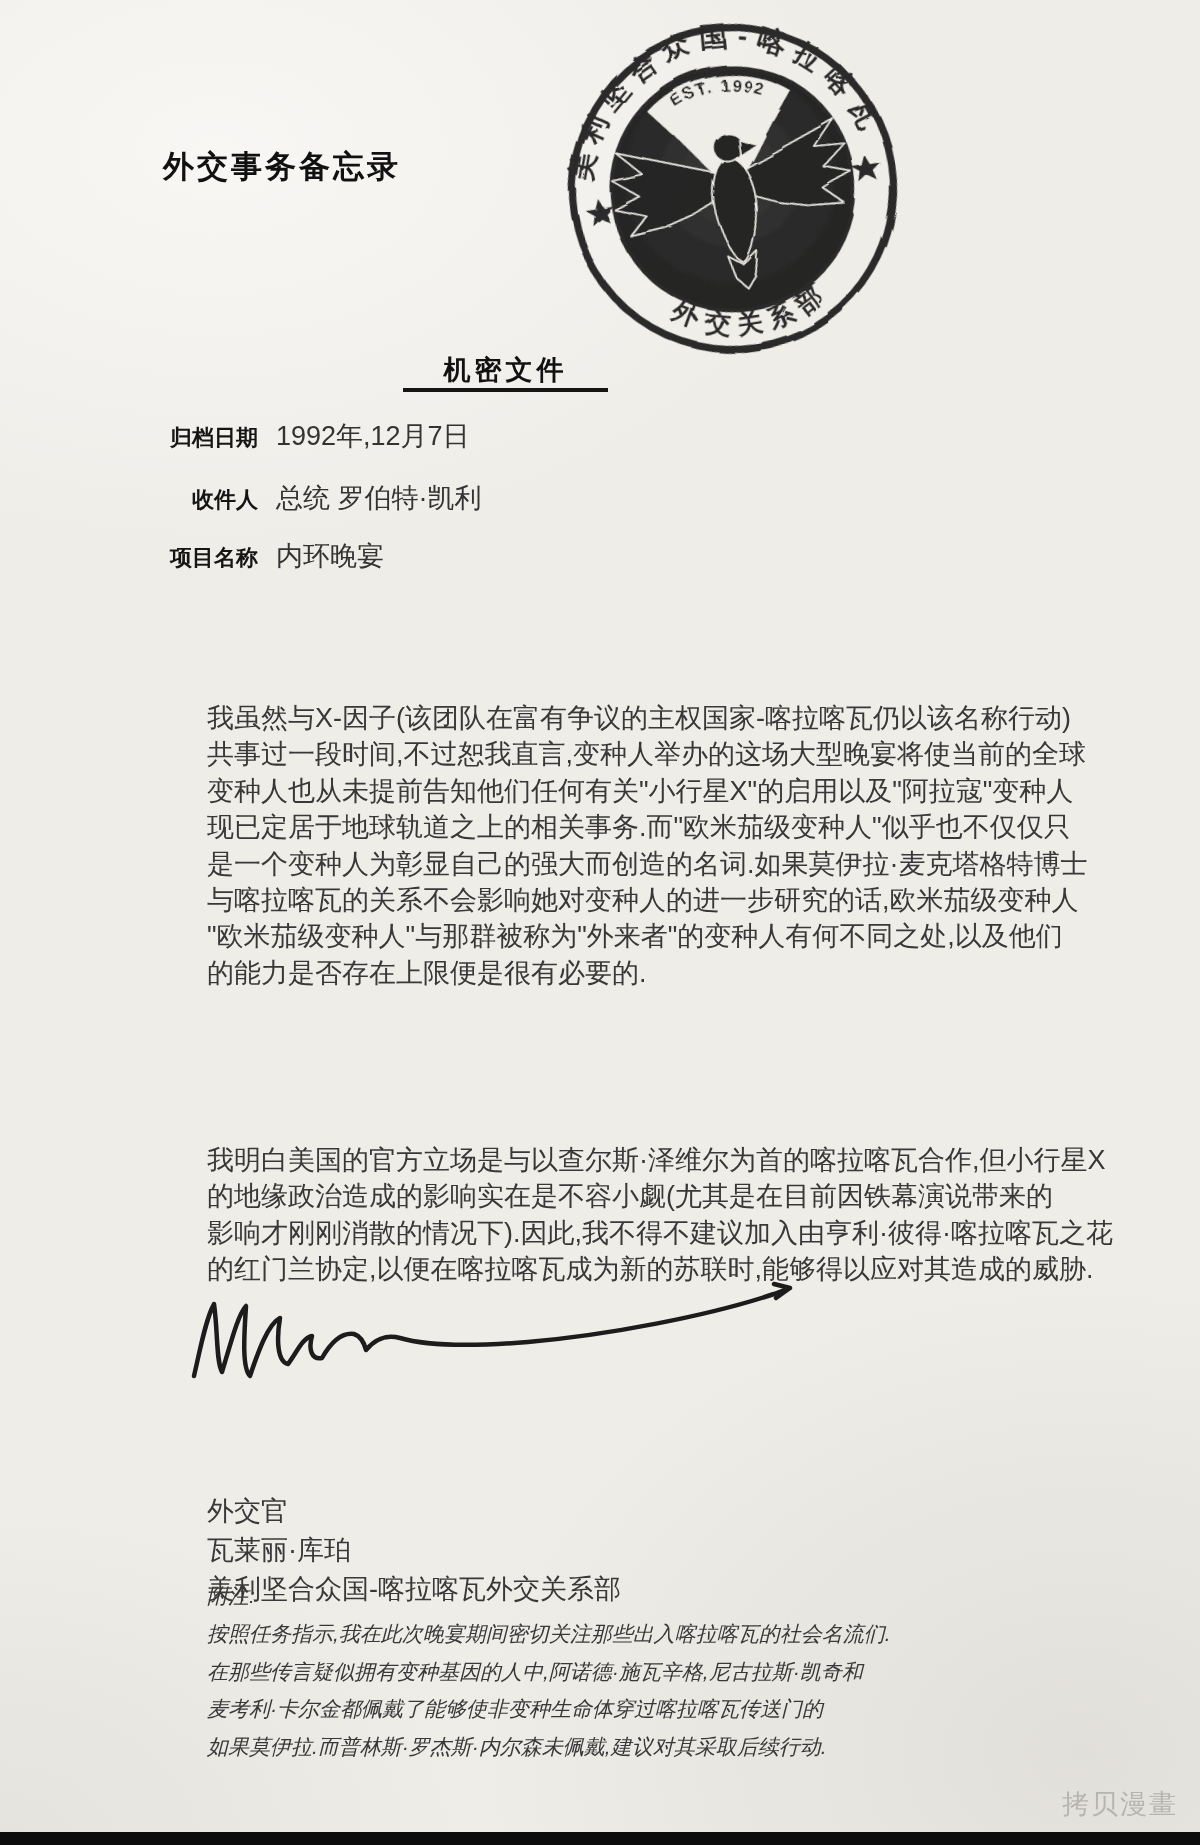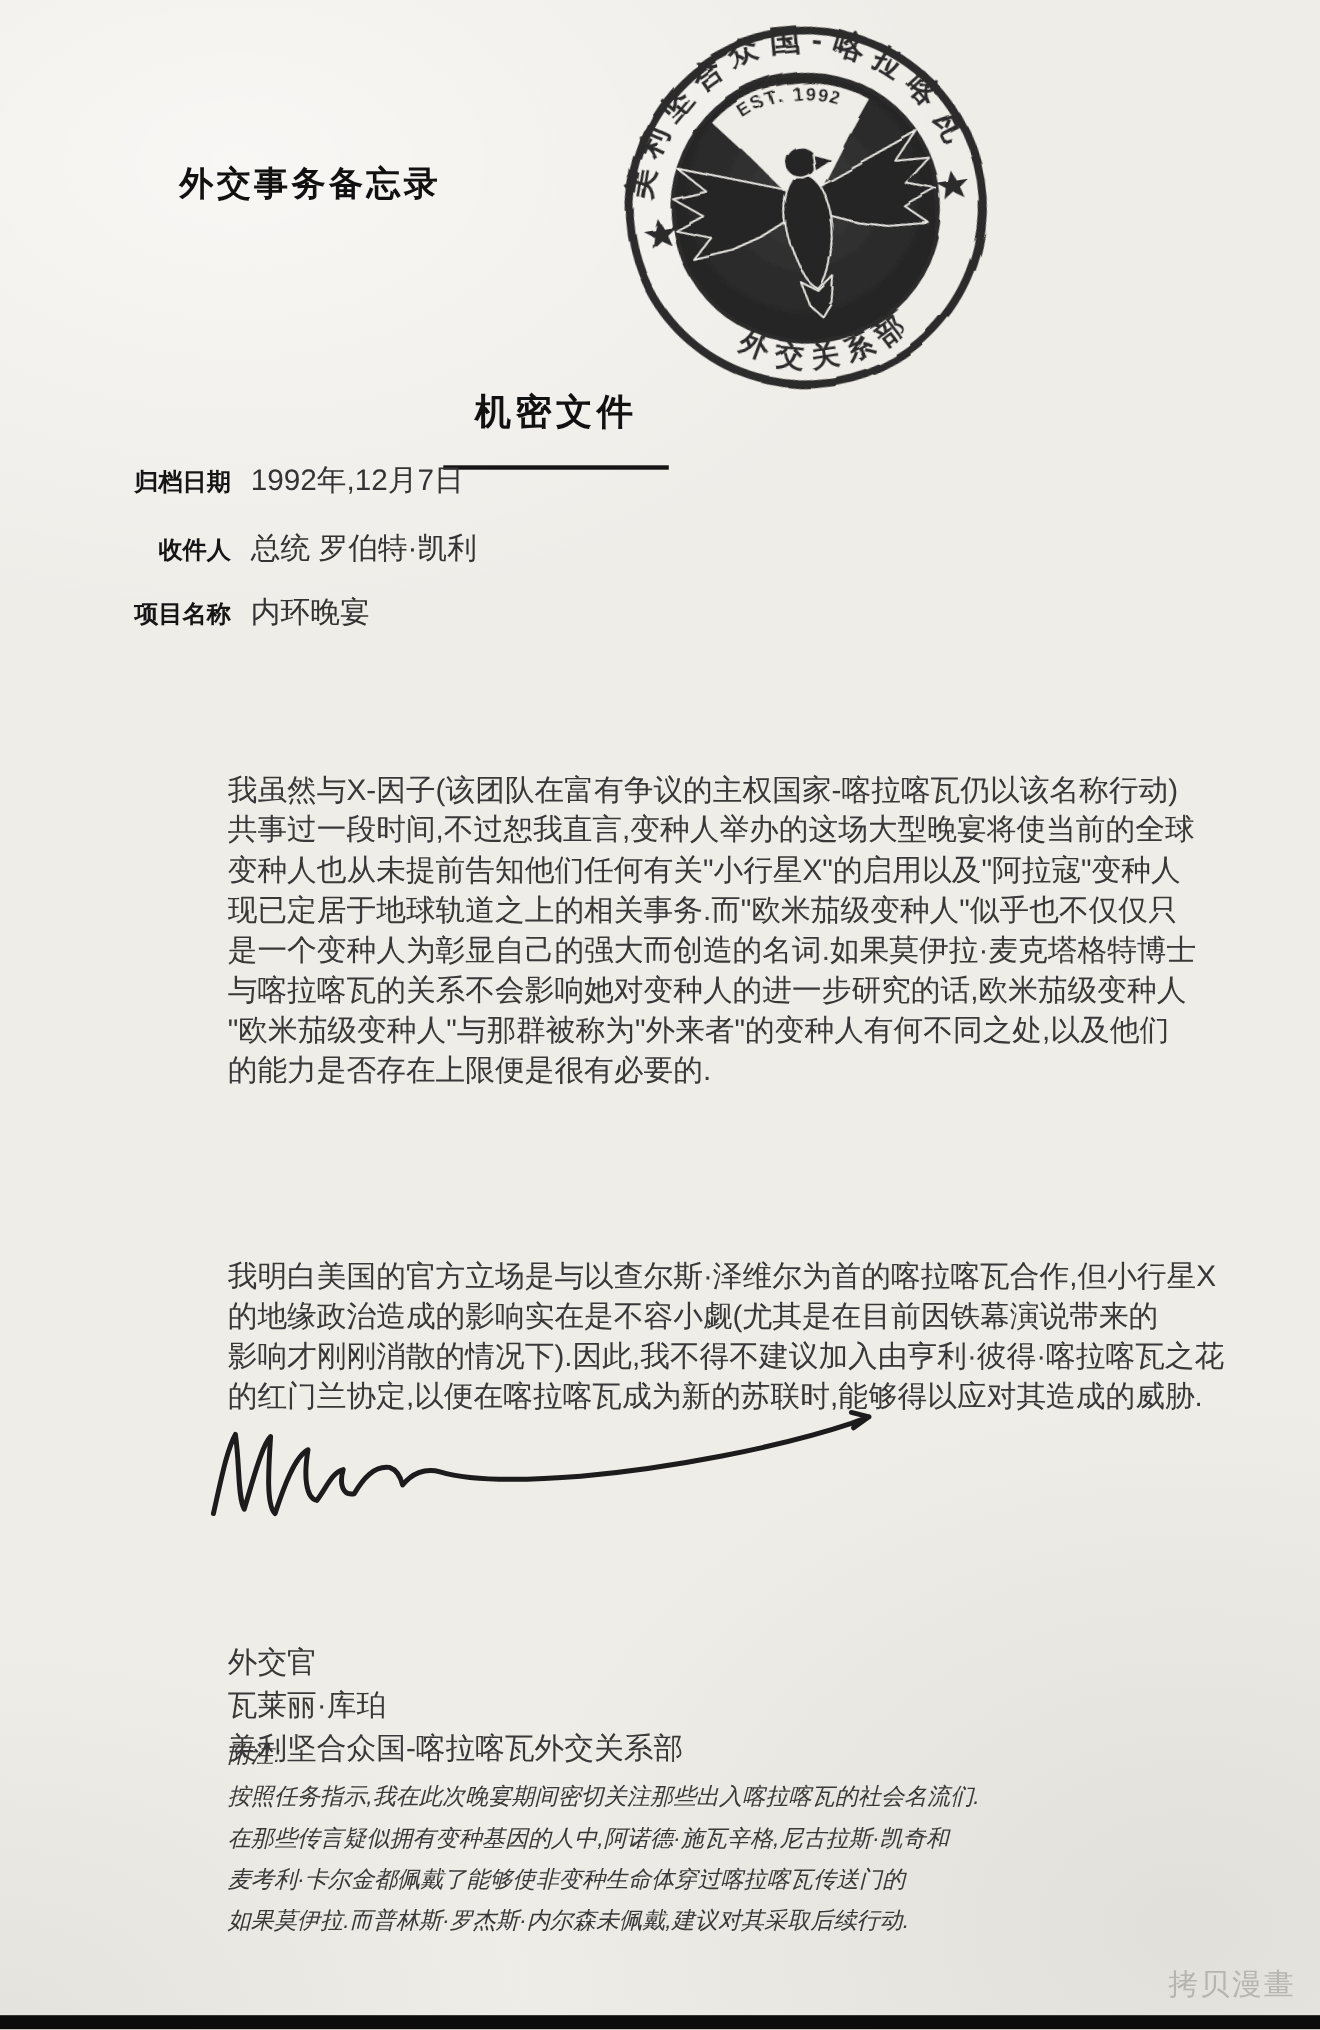--- a/index.html
+++ b/index.html
@@ -17,27 +17,27 @@
     font-family:"Liberation Sans","DejaVu Sans",sans-serif;
     color:#1a1a1a;
   }
   .memo-title {
     position:absolute; left:163px; top:146px;
     font-size:31px; font-weight:900; letter-spacing:3px; color:#111;
   }
   .seal-wrap { position:absolute; left:563px; top:14px; width:340px; height:350px; }
   .classification {
     position:absolute; left:403px; top:352px; width:205px;
-    text-align:center; font-size:33px; font-weight:900; letter-spacing:4px; color:#111;
-    border-bottom:4px solid #151515; padding-bottom:26px;
+    text-align:center; font-size:27px; font-weight:900; letter-spacing:4px; color:#111;
+    border-bottom:4px solid #151515; padding-bottom:0;
   }
   .field-row { position:absolute; left:120px; width:760px; height:34px; }
   .field-label {
     display:inline-block; width:90px; text-align:right;
-    font-size:22px; font-weight:900; color:#151515; vertical-align:baseline;
+    font-size:22px; font-weight:900; color:#151515; vertical-align:baseline;margin-left:48px;
   }
   .field-value {
     display:inline-block; margin-left:18px;
     font-size:27px; font-weight:400; color:#333; white-space:nowrap;
   }
   .doc-body { position:absolute; left:207px; width:760px; }
   .bline {
     font-size:27px; line-height:36.4px; color:#383838;
     white-space:nowrap; font-weight:400;
   }

